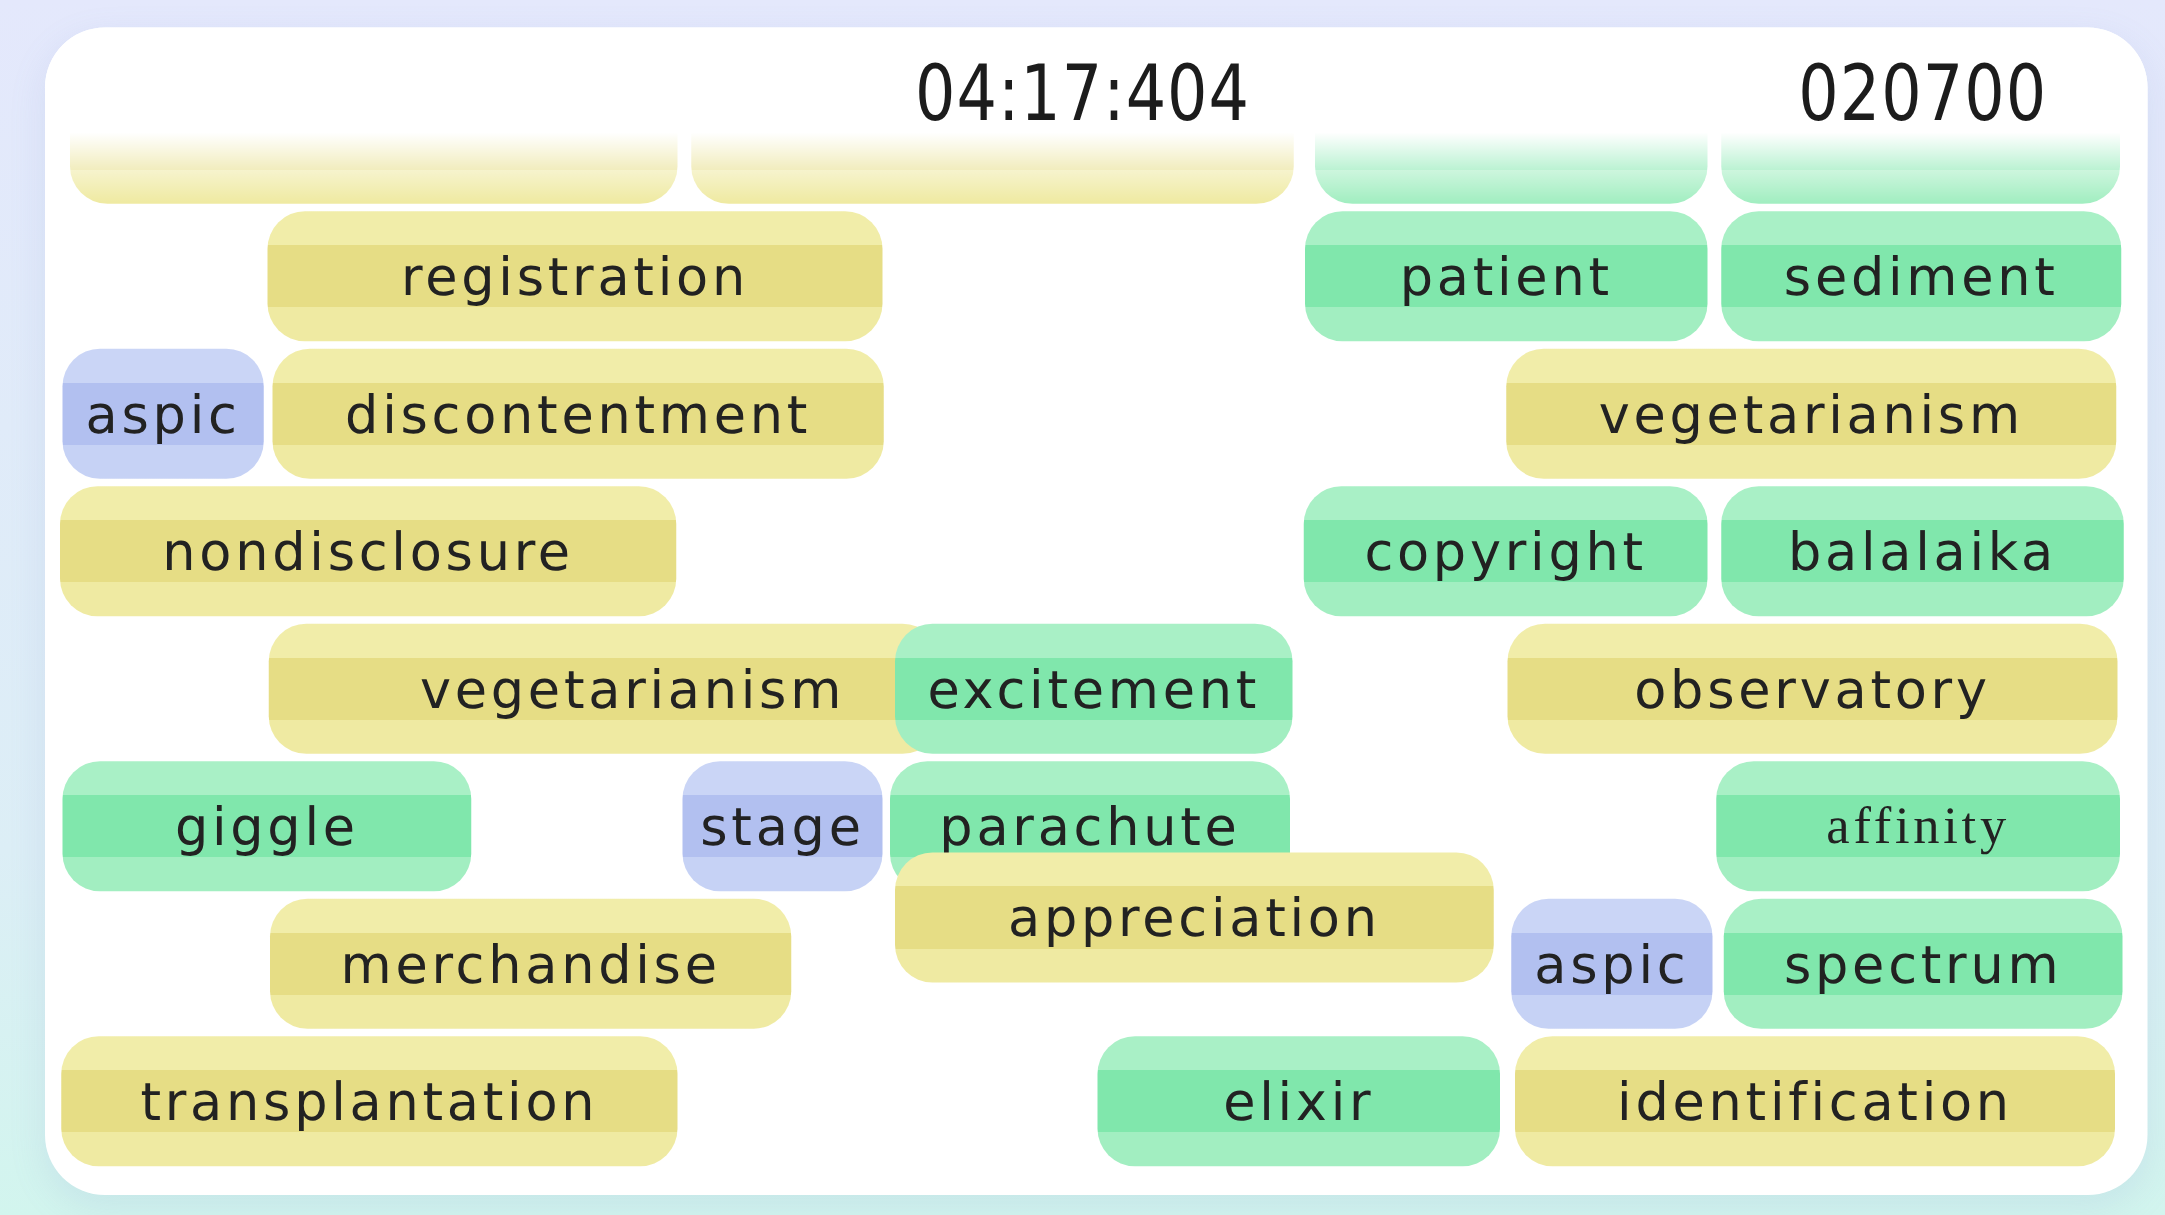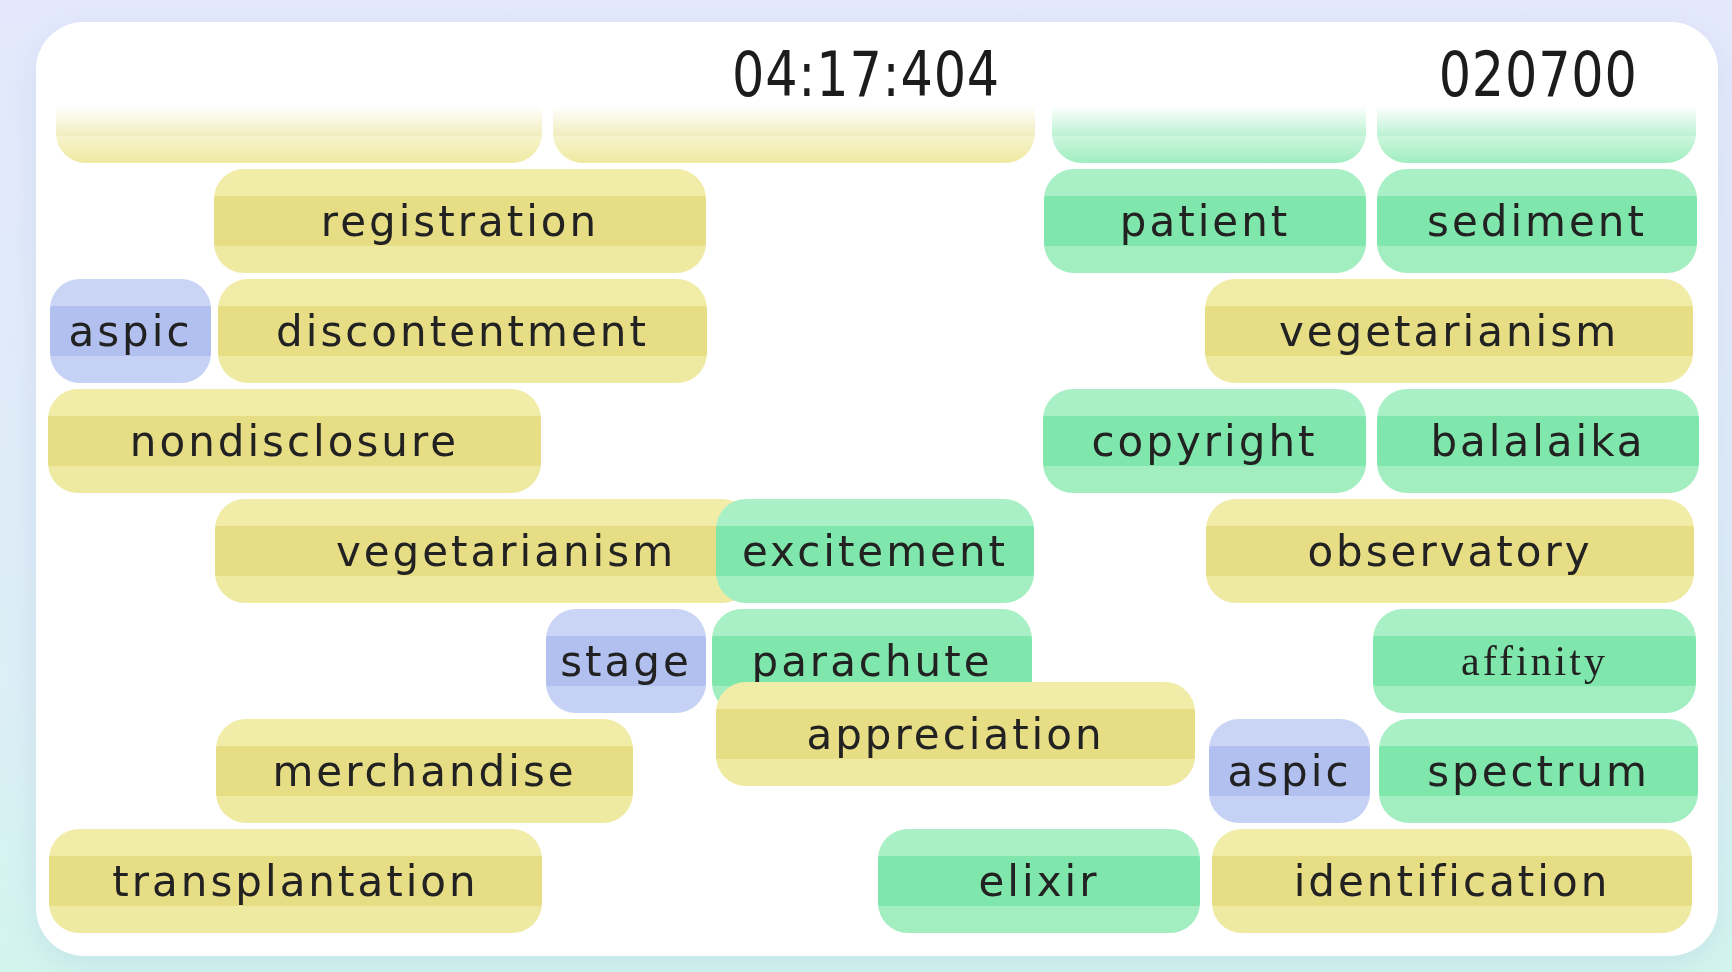--- a/index.html
+++ b/index.html
@@ -54,20 +54,21 @@
       <div class="pill green" style="left: 1377px; top: 169px; width: 320px;">sediment</div>
       <div class="pill blue" style="left: 50px; top: 279px; width: 161px;">aspic</div>
       <div class="pill yellow" style="left: 218px; top: 279px; width: 489px;">discontentment</div>
       <div class="pill yellow" style="left: 1205px; top: 279px; width: 488px;">vegetarianism</div>
       <div class="pill yellow" style="left: 48px; top: 389px; width: 493px;">nondisclosure</div>
       <div class="pill green" style="left: 1043px; top: 389px; width: 323px;">copyright</div>
       <div class="pill green" style="left: 1377px; top: 389px; width: 322px;">balalaika</div>
       <div class="pill yellow" style="left: 215px; top: 499px; width: 492px; padding-left: 45px;">vegetarianism</div>
       <div class="pill yellow" style="left: 1206px; top: 499px; width: 488px;">observatory</div>
       <div class="pill green" style="left: 716px; top: 499px; width: 318px;">excitement</div>
+      <div class="pill green" style="left: 50px; top: 609px; width: 327px;">giggle</div>
       <div class="pill blue" style="left: 546px; top: 609px; width: 160px;">stage</div>
       <div class="pill green" style="left: 712px; top: 609px; width: 320px;">parachute</div>
       <div class="pill green" style="left: 1373px; top: 609px; width: 323px; font-family: Liberation Serif, serif;">affinity</div>
       <div class="pill yellow" style="left: 216px; top: 719px; width: 417px;">merchandise</div>
       <div class="pill yellow" style="left: 716px; top: 682px; width: 479px;">appreciation</div>
       <div class="pill blue" style="left: 1209px; top: 719px; width: 161px;">aspic</div>
       <div class="pill green" style="left: 1379px; top: 719px; width: 319px;">spectrum</div>
       <div class="pill yellow" style="left: 49px; top: 829px; width: 493px;">transplantation</div>
       <div class="pill green" style="left: 878px; top: 829px; width: 322px;">elixir</div>
       <div class="pill yellow" style="left: 1212px; top: 829px; width: 480px;">identification</div>

